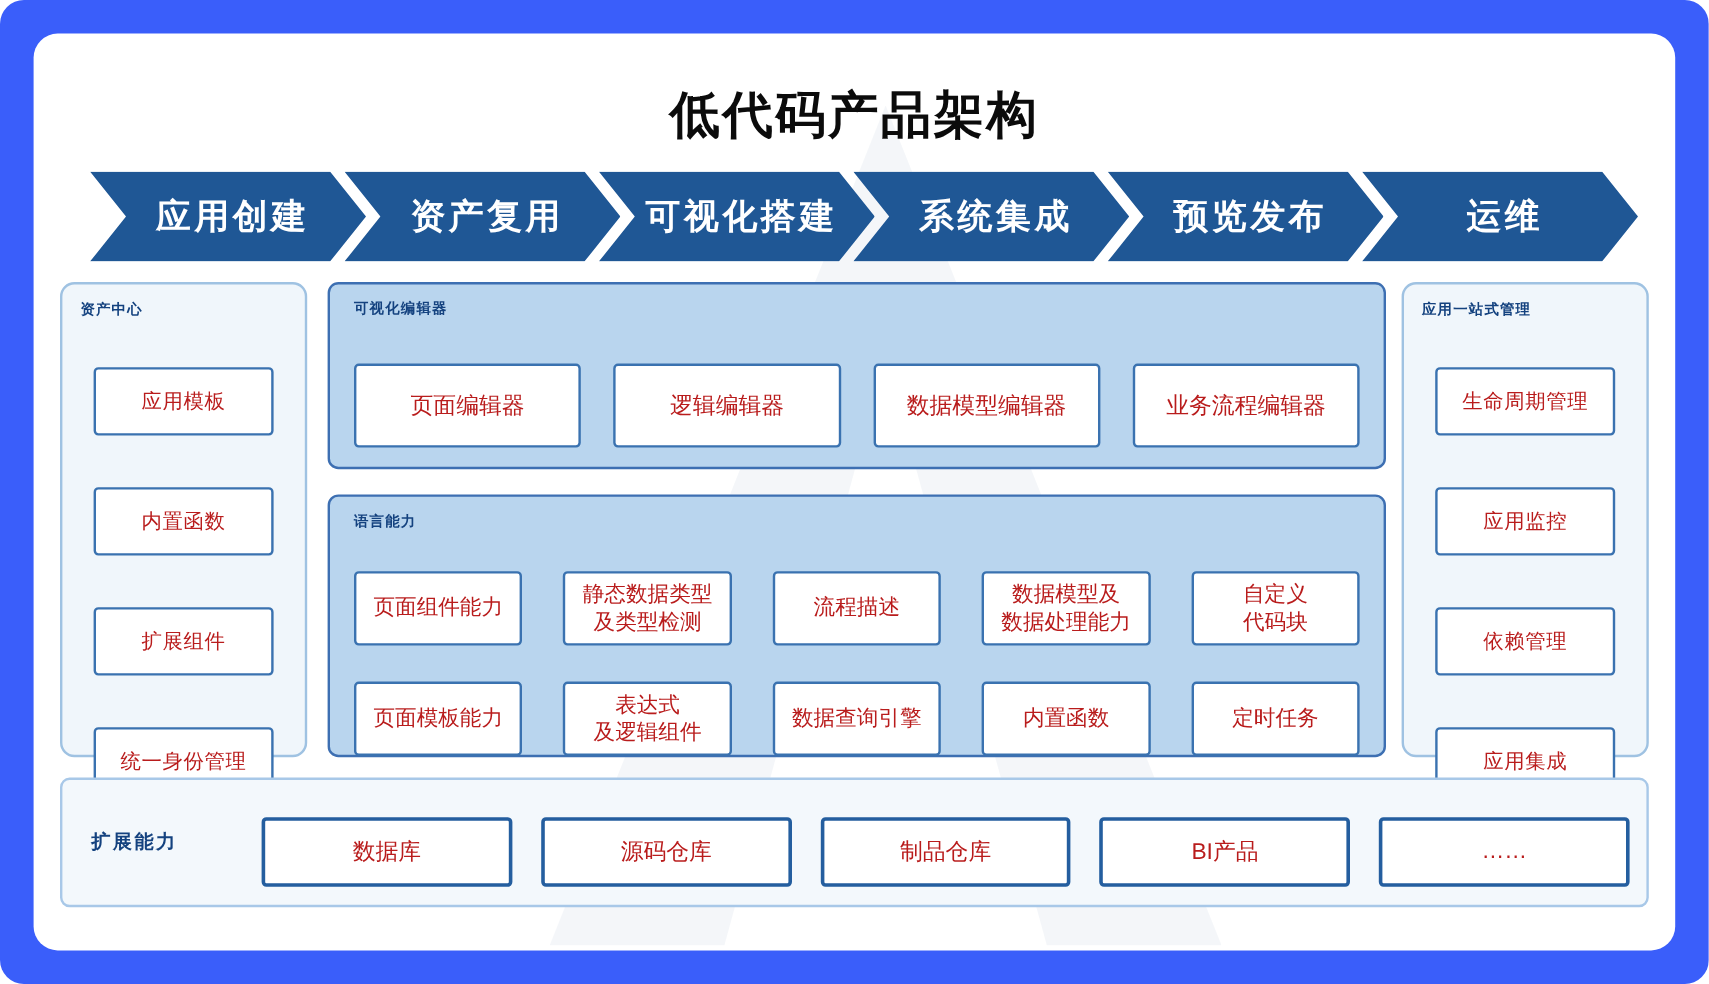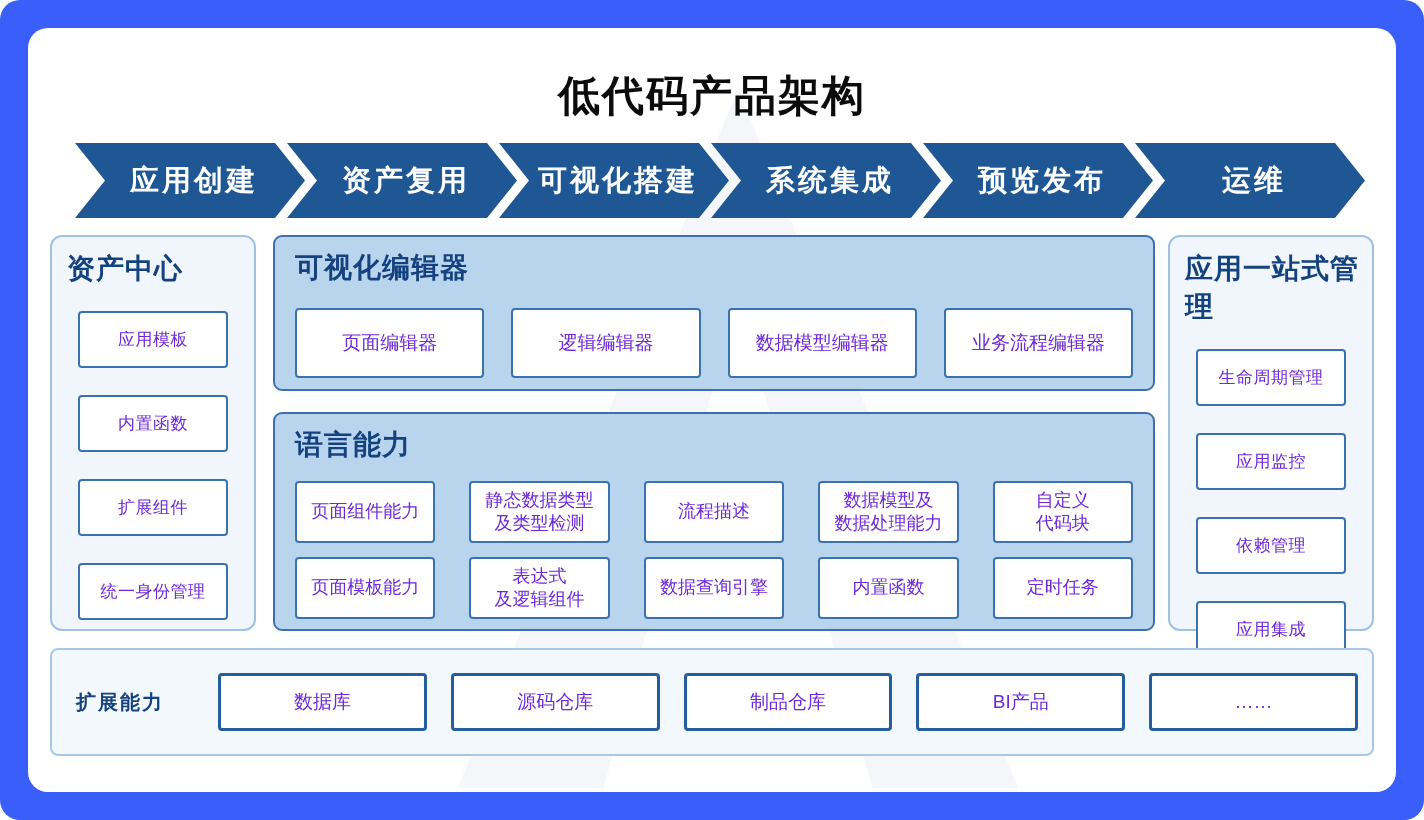--- a/index.html
+++ b/index.html
@@ -42,29 +42,29 @@
   
   .side-panel{
     position:absolute;top:207px;width:206px;height:396px;
     background:#F0F6FB;border:2px solid #9FC2E2;border-radius:12px;
     box-sizing:border-box;padding-top:13px;
   }
   .side-panel .panel-title{margin-left:15px;}
   #asset-panel{left:22px;}
   #mgmt-panel{left:1140px;}
   .panel-title{
-    font-size:28px;font-weight:700;color:#14427F;letter-spacing:1px;
+    font-size:12px;font-weight:700;color:#14427F;letter-spacing:1px;
   }
   .side-items{
     margin-top:23px;display:flex;flex-direction:column;gap:27px;align-items:center;
   }
   .wbox{
     background:#ffffff;border:2px solid #3A72B0;border-radius:4px;
     display:flex;align-items:center;justify-content:center;
-    color:#6d28d9;box-sizing:border-box;text-align:center;
+    color:#b91c1c;box-sizing:border-box;text-align:center;margin-top:16px;
   }
   .side-items .wbox{width:150px;height:57px;font-size:17px;letter-spacing:0.5px;}
   
   .mid-panel{
     position:absolute;left:245px;width:882px;
     background:#B9D5EE;border:2px solid #3D6FB2;border-radius:9px;
     box-sizing:border-box;padding:12px 20px 0 20px;
   }
   #editor-panel{top:207px;height:156px;}
   #language-panel{top:384px;height:219px;}
@@ -76,21 +76,21 @@
     flex:1;height:62px;font-size:18px;line-height:1.3;white-space:pre-line;
   }
   
   .bottom-panel{
     position:absolute;left:22px;top:620px;width:1324px;height:108px;
     background:#F3F8FC;border:2px solid #A8C8E8;border-radius:8px;
     box-sizing:border-box;display:flex;align-items:center;
     padding:0 14px 0 24px;
   }
   .bottom-title{
-    font-size:20px;font-weight:700;color:#14427F;width:142px;
+    font-size:16px;font-weight:700;color:#14427F;width:142px;
     letter-spacing:2px;flex:none;
   }
   .bottom-items{flex:1;display:flex;gap:24px;}
   .bottom-items .wbox{
     flex:1;height:58px;border-width:3px;border-color:#245E9F;font-size:19px;
   }
 </style>
 </head>
 <body>
 

